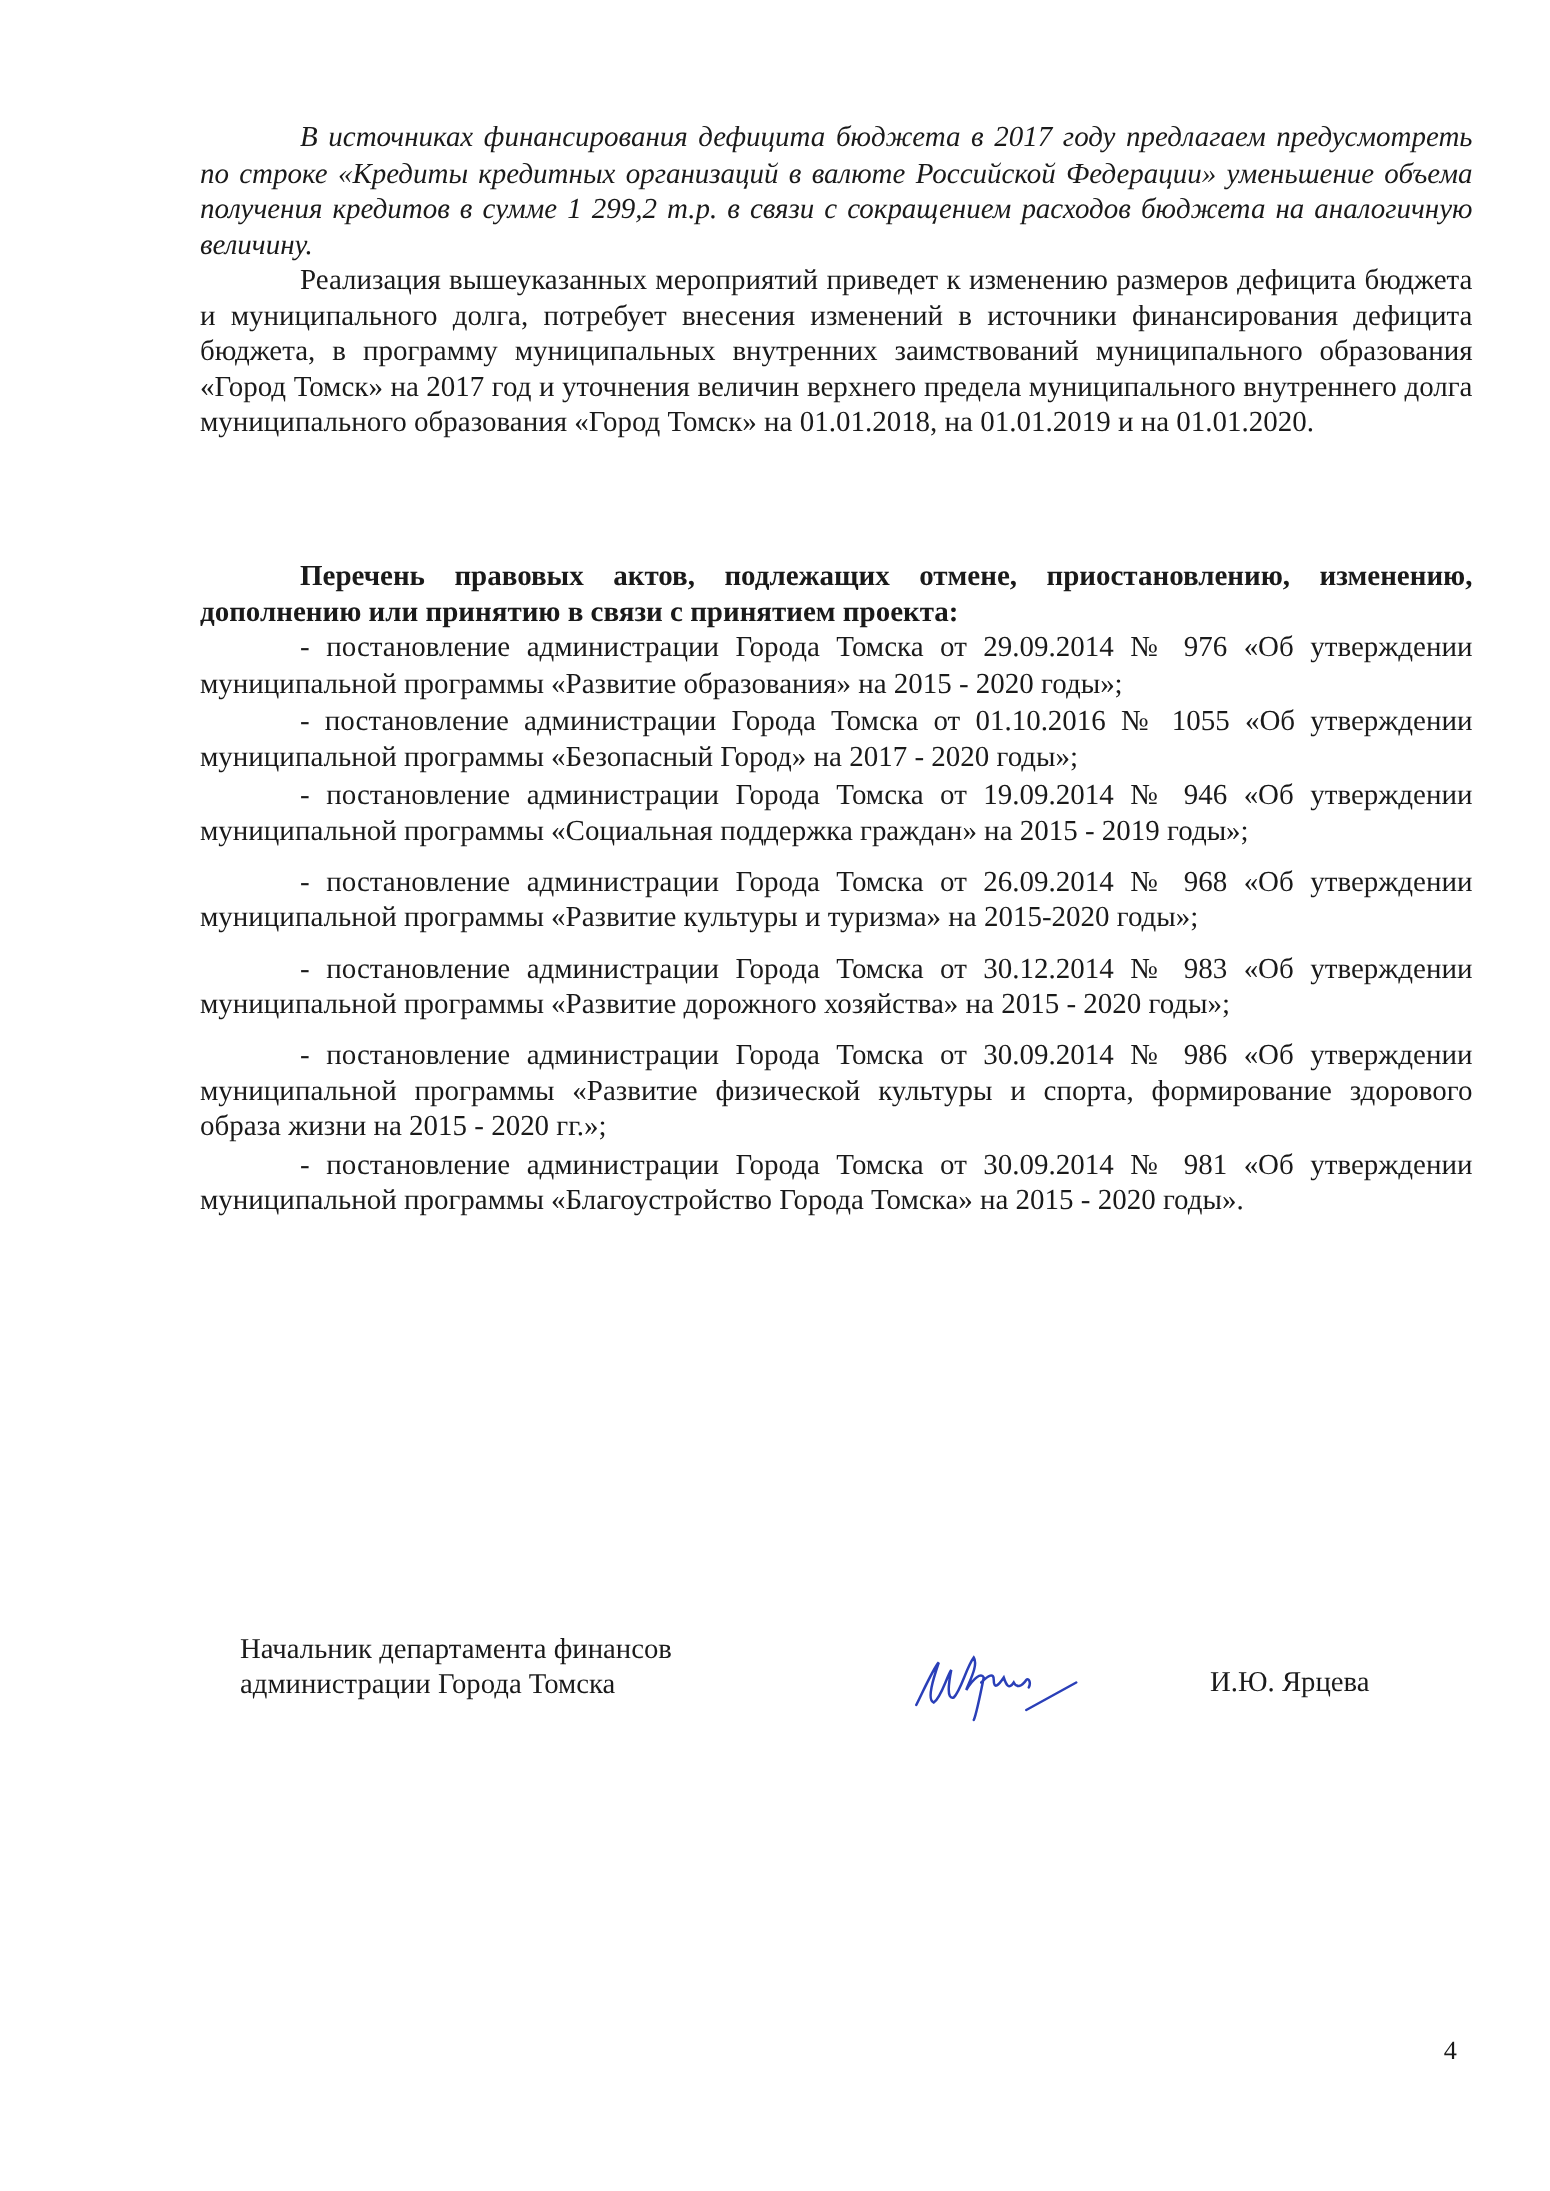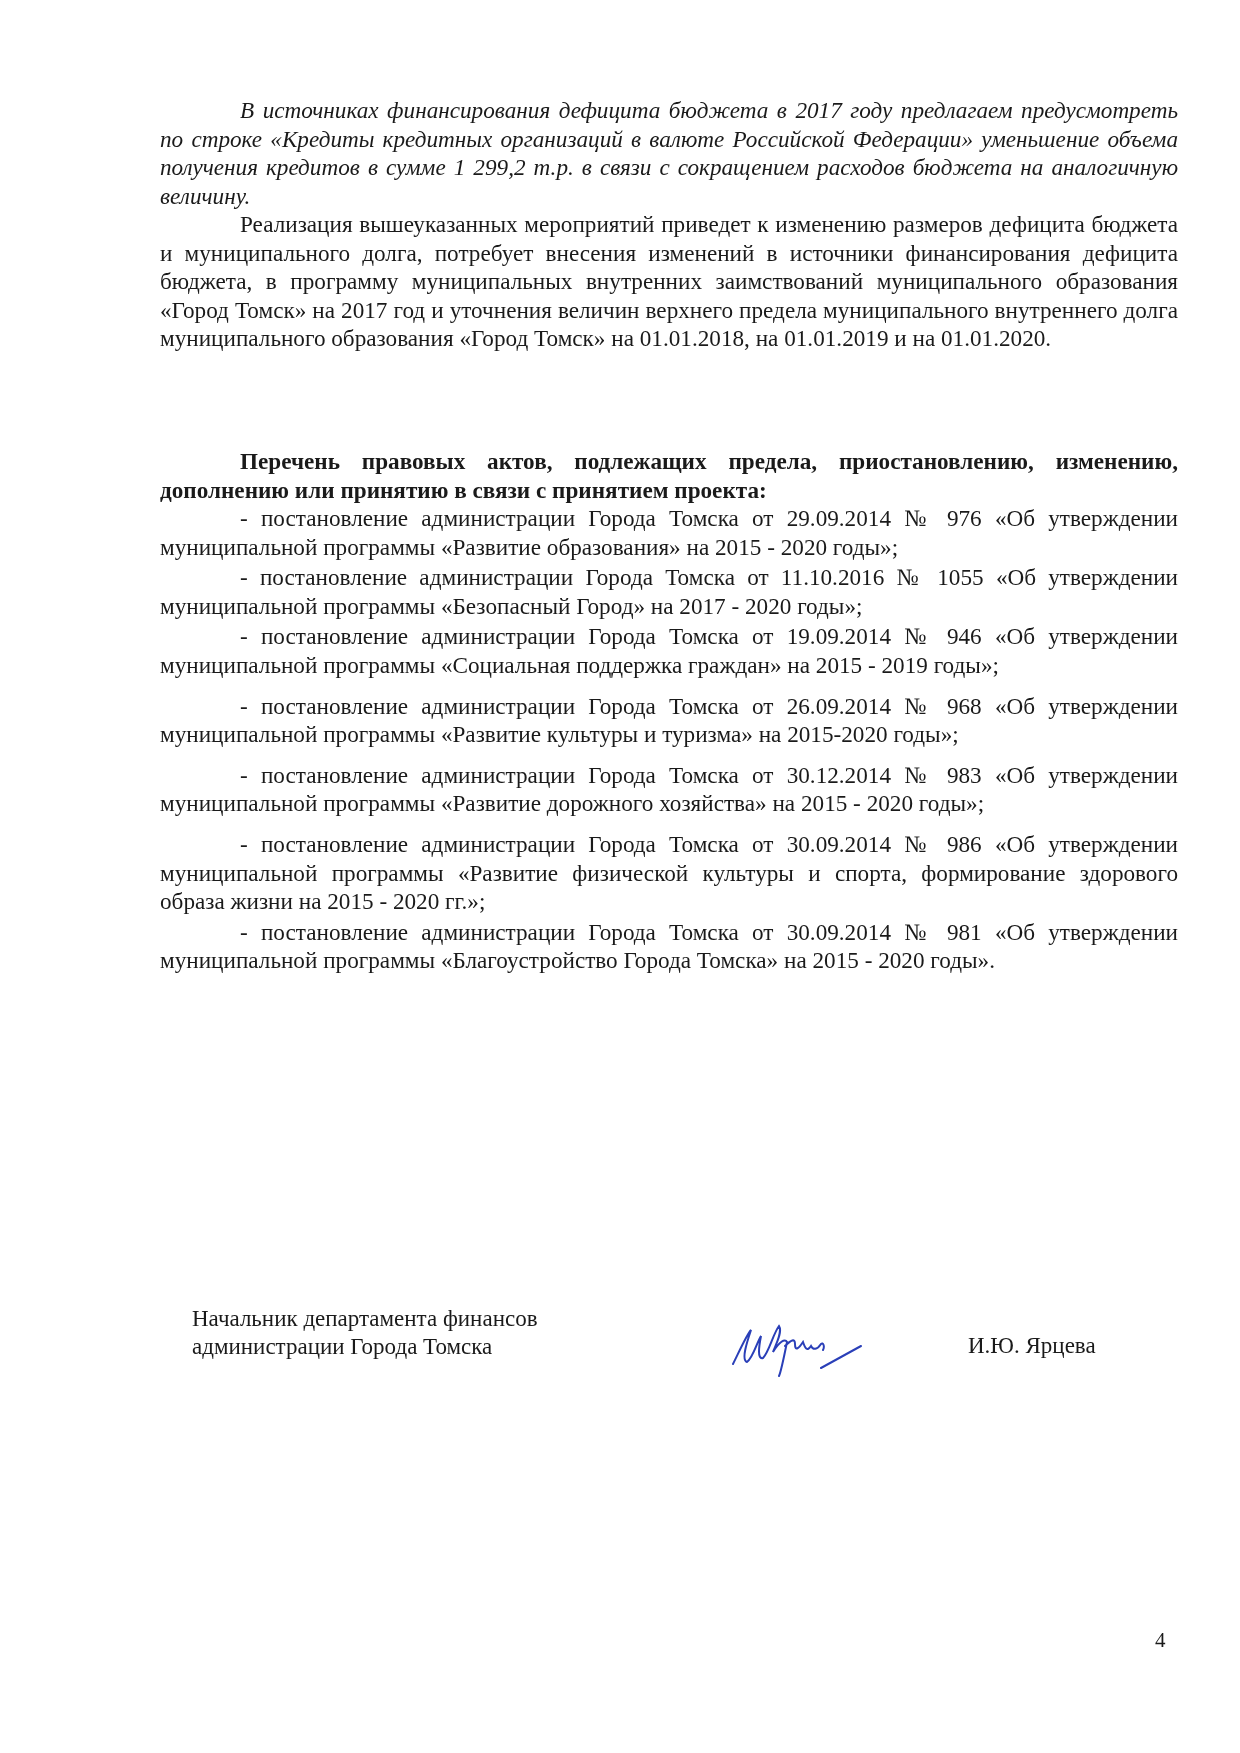--- a/index.html
+++ b/index.html
@@ -18,24 +18,24 @@
   .sig-name { position: absolute; top: 1333px; left: 968px; font-size: 23px; }
   .signature { position: absolute; top: 1312px; left: 725px; width: 140px; height: 66px; }
   .page-num { position: absolute; top: 1628px; left: 1155px; font-size: 21px; }
 </style>
 </head>
 <body>
 
 <div class="page">
   <p class="p indent para1">В источниках финансирования дефицита бюджета в 2017 году предлагаем предусмотреть по строке «Кредиты кредитных организаций в валюте Российской Федерации» уменьшение объема получения кредитов в сумме 1 299,2 т.р. в связи с сокращением расходов бюджета на аналогичную величину.</p>
   <p class="p indent para2">Реализация вышеуказанных мероприятий приведет к изменению размеров дефицита бюджета и муниципального долга, потребует внесения изменений в источники финансирования дефицита бюджета, в программу муниципальных внутренних заимствований муниципального образования «Город Томск» на 2017 год и уточнения величин верхнего предела муниципального внутреннего долга муниципального образования «Город Томск» на 01.01.2018, на 01.01.2019 и на 01.01.2020.</p>
-  <p class="p indent heading">Перечень правовых актов, подлежащих предела, приостановлению, изменению, дополнению или принятию в связи с принятием проекта:</p>
+  <p class="p indent heading">Перечень правовых актов, подлежащих отмене, приостановлению, изменению, дополнению или принятию в связи с принятием проекта:</p>
   <div class="list">
     <p class="p indent item">- постановление администрации Города Томска от 29.09.2014 № 976 «Об утверждении муниципальной программы «Развитие образования» на 2015 - 2020 годы»;</p>
-    <p class="p indent item">- постановление администрации Города Томска от 11.10.2016 № 1055 «Об утверждении муниципальной программы «Безопасный Город» на 2017 - 2020 годы»;</p>
+    <p class="p indent item">- постановление администрации Города Томска от 01.10.2016 № 1055 «Об утверждении муниципальной программы «Безопасный Город» на 2017 - 2020 годы»;</p>
     <p class="p indent item gap">- постановление администрации Города Томска от 19.09.2014 № 946 «Об утверждении муниципальной программы «Социальная поддержка граждан» на 2015 - 2019 годы»;</p>
     <p class="p indent item gap">- постановление администрации Города Томска от 26.09.2014 № 968 «Об утверждении муниципальной программы «Развитие культуры и туризма» на 2015-2020 годы»;</p>
     <p class="p indent item gap">- постановление администрации Города Томска от 30.12.2014 № 983 «Об утверждении муниципальной программы «Развитие дорожного хозяйства» на 2015 - 2020 годы»;</p>
     <p class="p indent item">- постановление администрации Города Томска от 30.09.2014 № 986 «Об утверждении муниципальной программы «Развитие физической культуры и спорта, формирование здорового образа жизни на 2015 - 2020 гг.»;</p>
     <p class="p indent item">- постановление администрации Города Томска от 30.09.2014 № 981 «Об утверждении муниципальной программы «Благоустройство Города Томска» на 2015 - 2020 годы».</p>
   </div>
 </div>
 
 <div class="sig">
   <div>Начальник департамента финансов</div>

